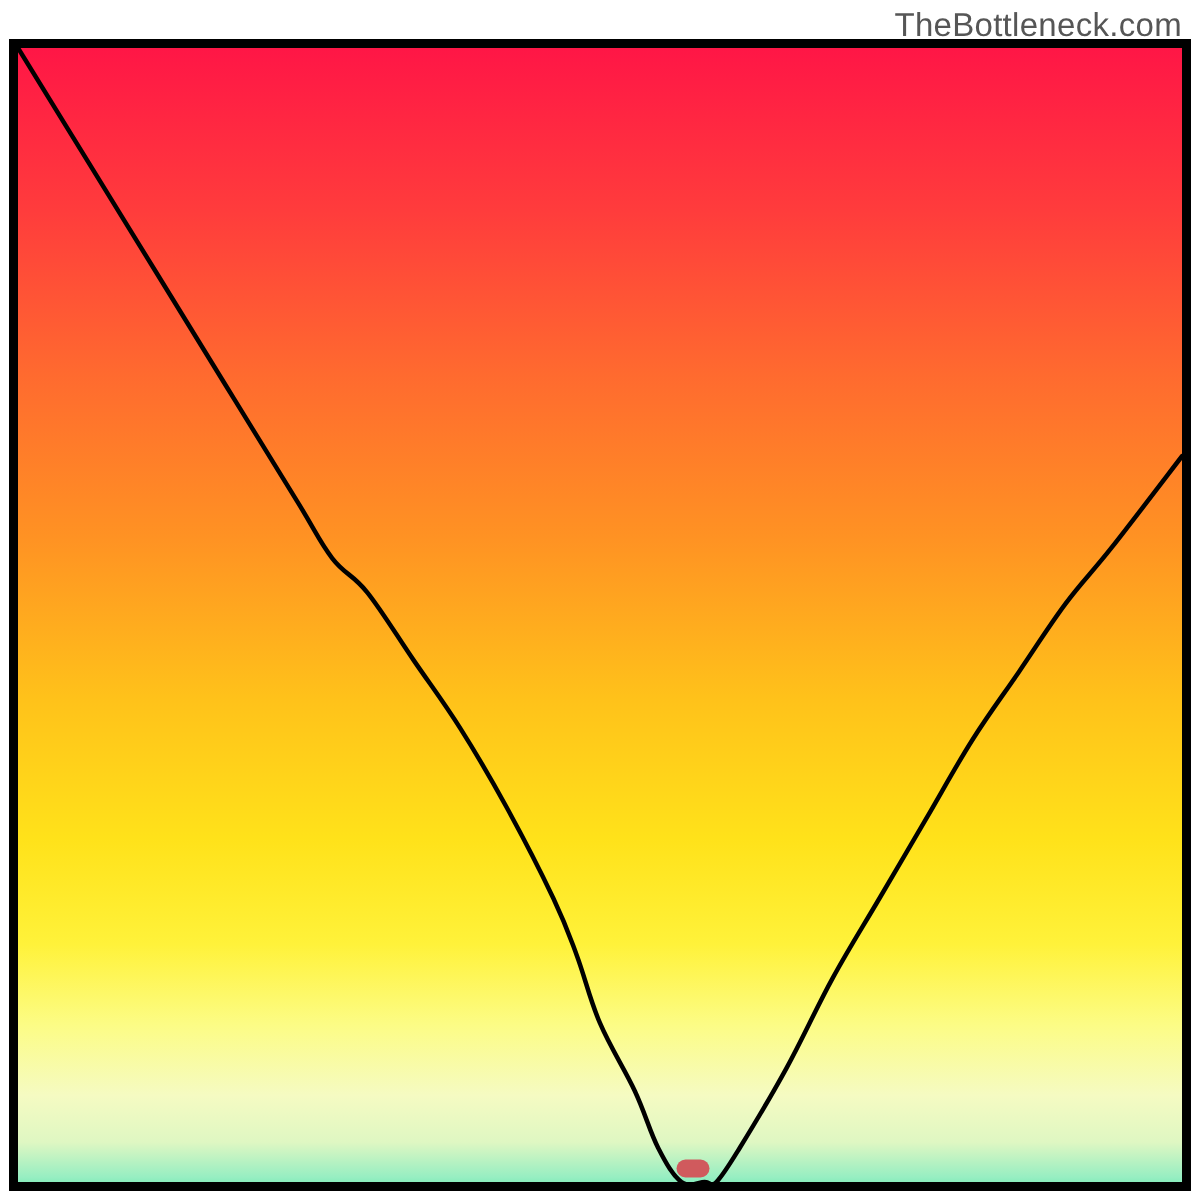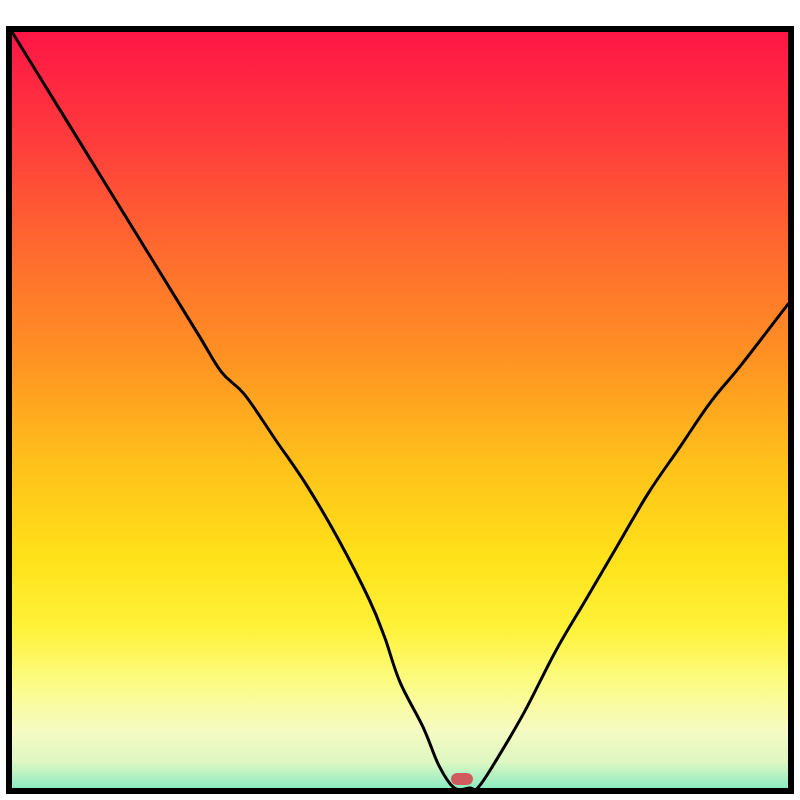--- a/index.html
+++ b/index.html
@@ -52,20 +52,21 @@
     border-radius: 6px;
     transform: translate(-50%, -50%);
     z-index: 30;
   }
 </style>
 </head>
 <body>
 
 <div class="frame">
 
+  <div class="watermark">TheBottleneck.com</div>
 
   <div class="plot-outer">
     <svg class="gradient" viewBox="0 0 100 100" preserveAspectRatio="none">
       <defs>
         <linearGradient id="bg-grad" x1="0" y1="0" x2="0" y2="1">
             <stop offset="0%" stop-color="#ff1646"></stop>
             <stop offset="14%" stop-color="#ff3c3c"></stop>
             <stop offset="28%" stop-color="#ff6a2f"></stop>
             <stop offset="42%" stop-color="#ff9223"></stop>
             <stop offset="56%" stop-color="#ffc21a"></stop>

